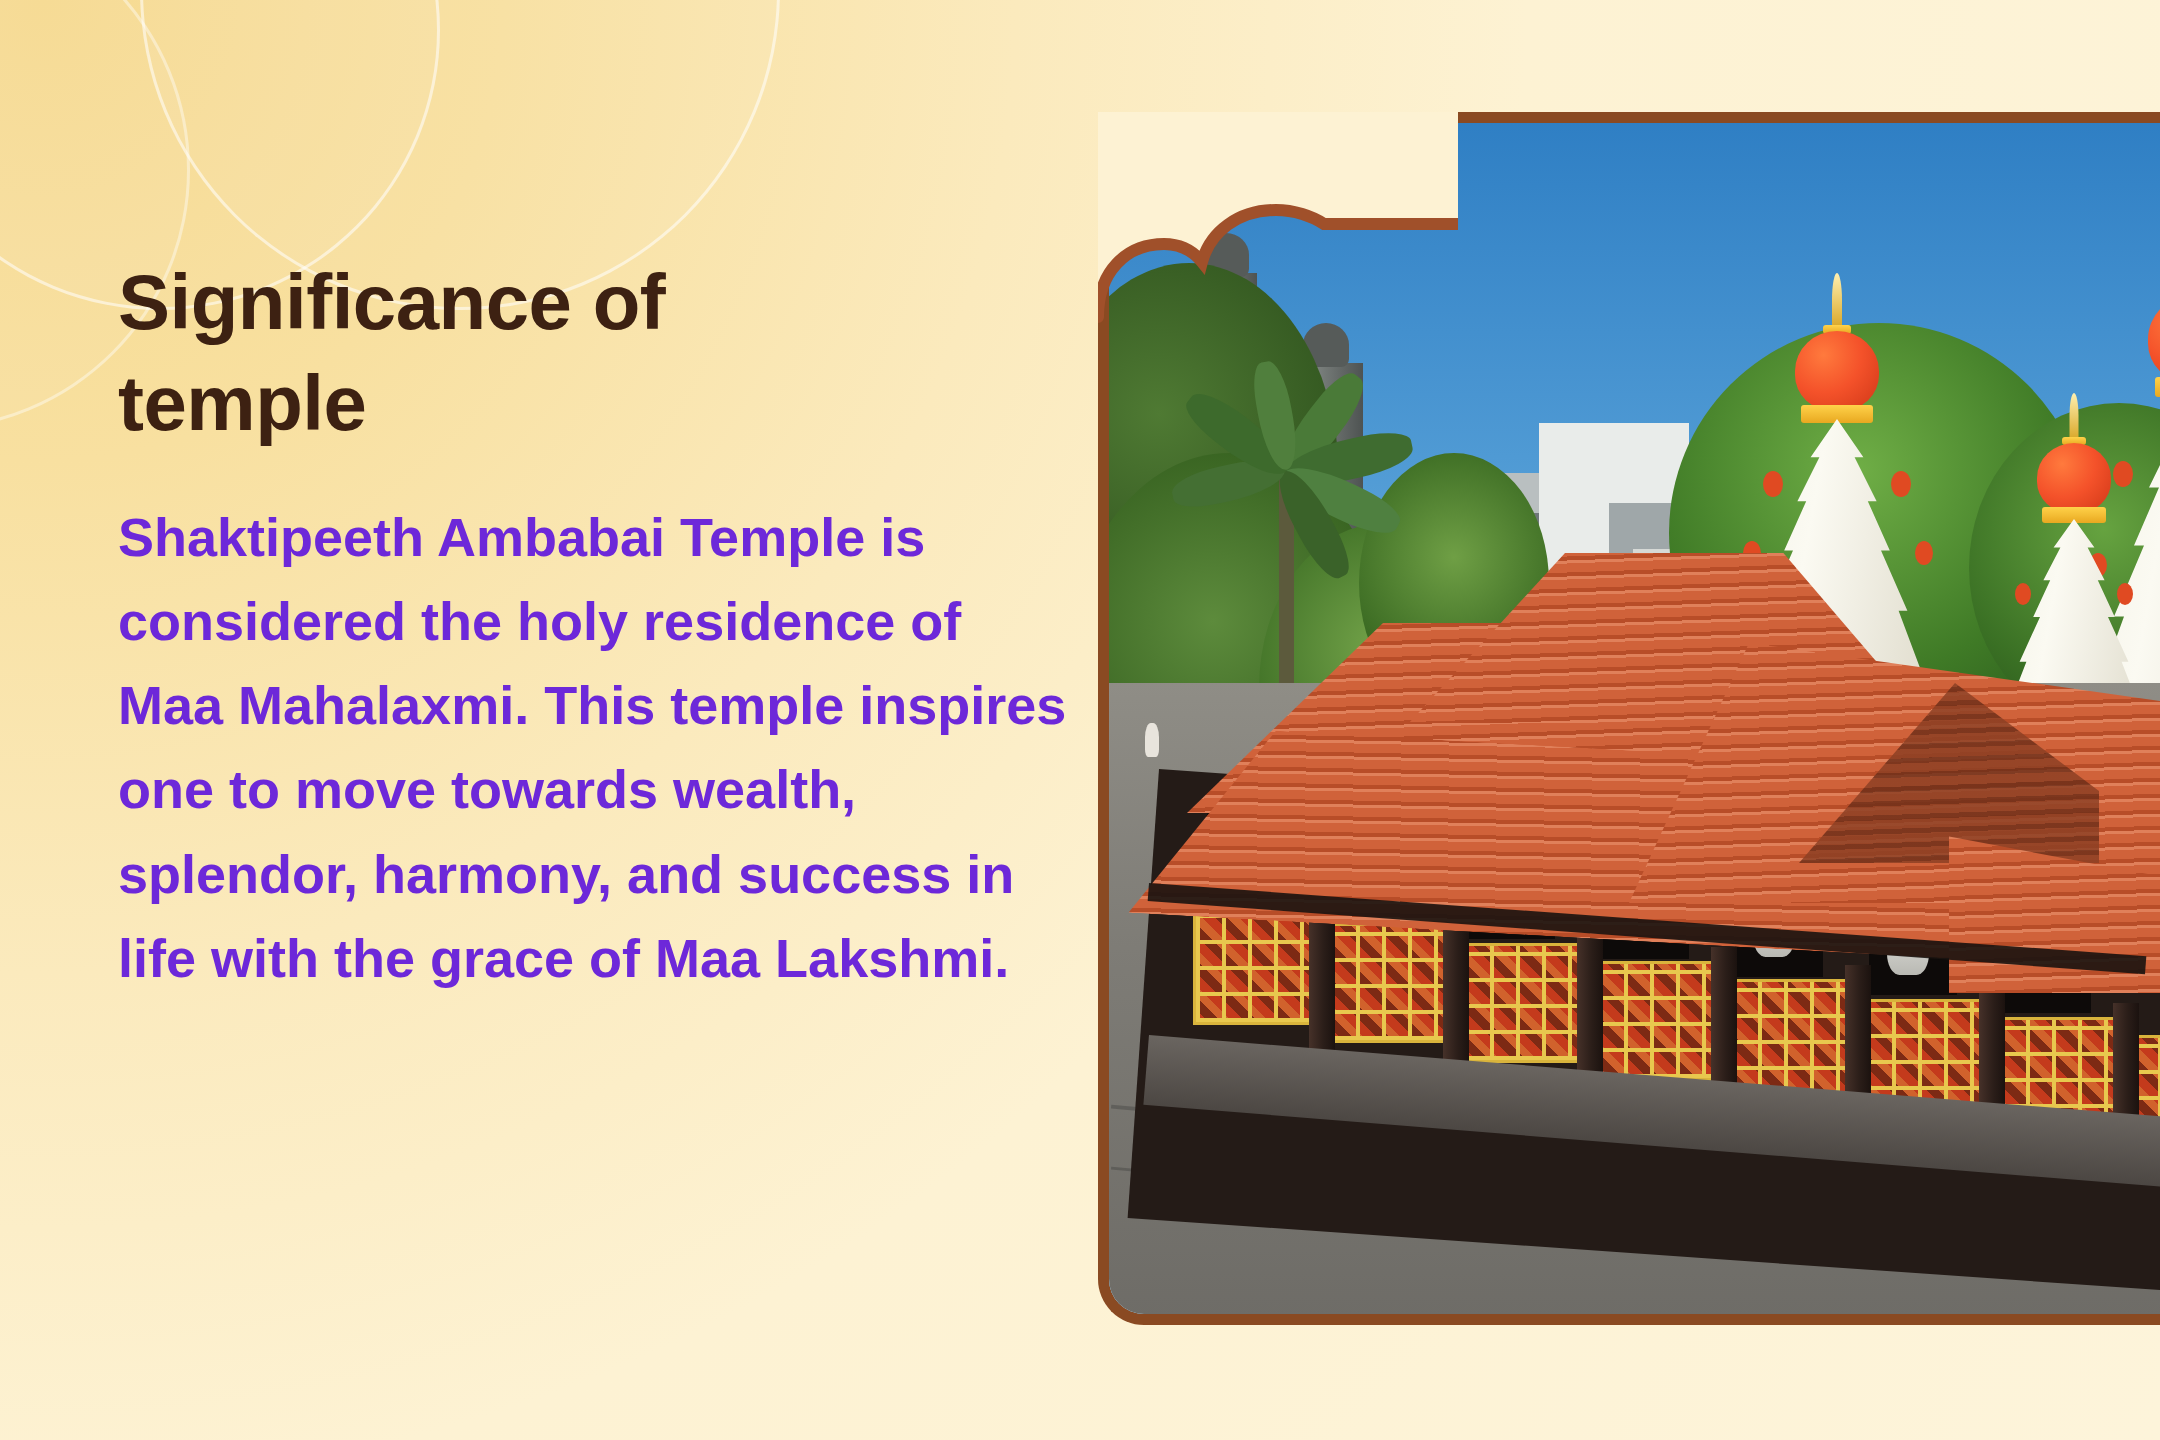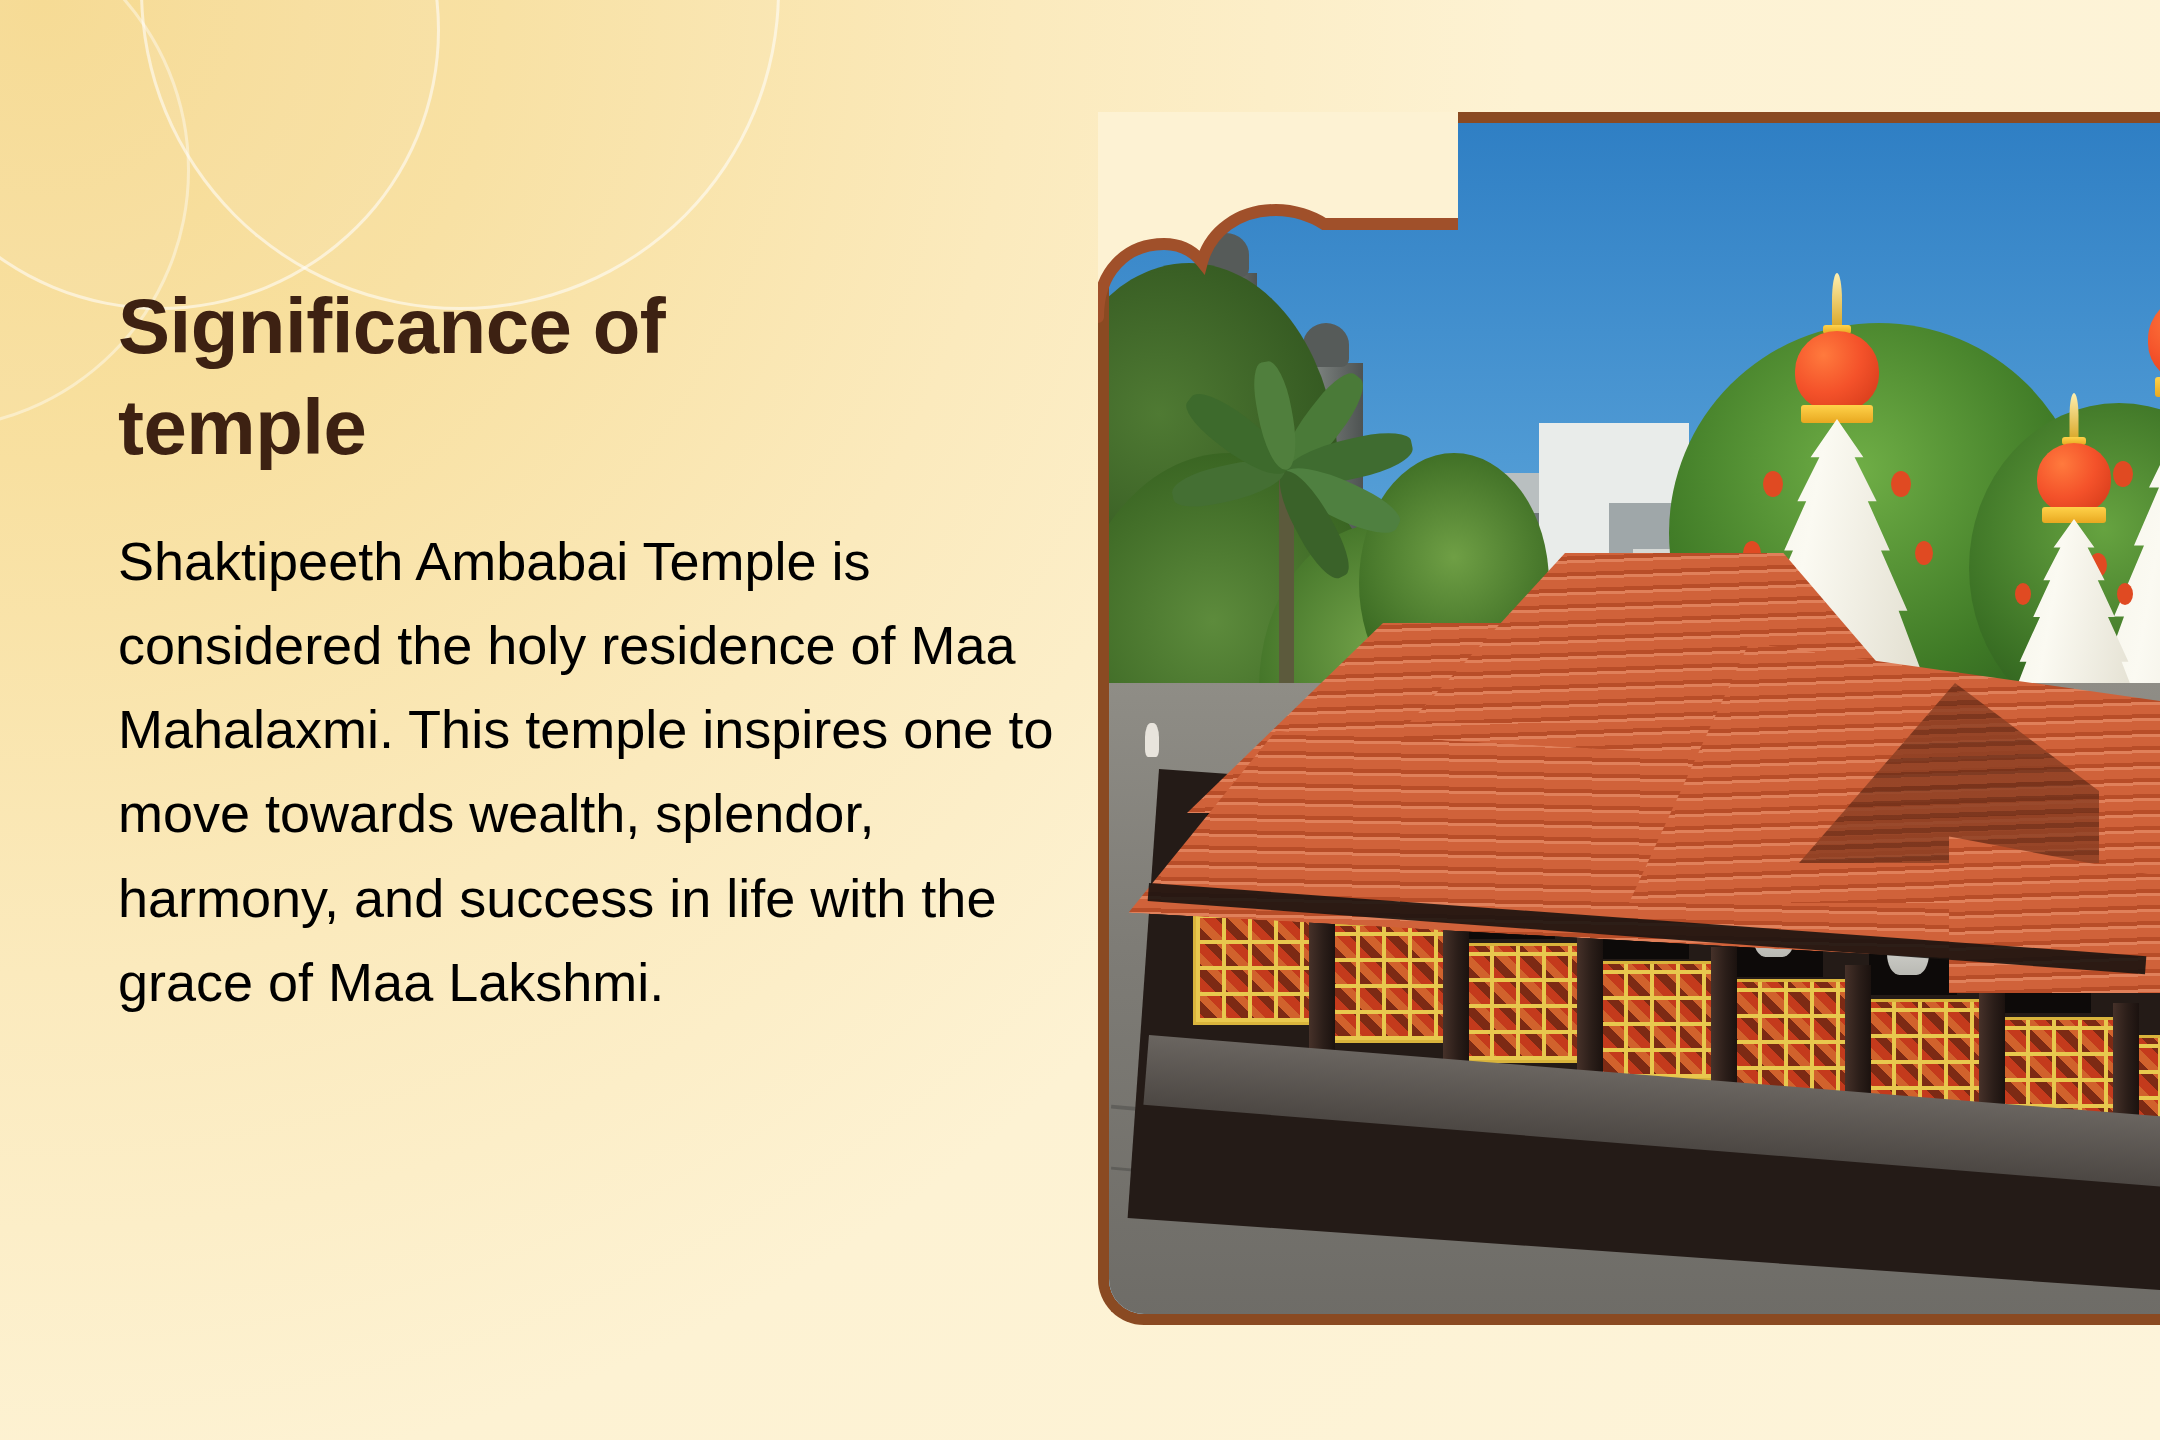--- a/index.html
+++ b/index.html
@@ -25,36 +25,35 @@
   }
   .bgc.c1{ left:-120px; top:-250px; width:560px; height:560px; }
   .bgc.c2{ left:140px; top:-330px; width:640px; height:640px; }
   .bgc.c3{ left:-330px; top:-90px; width:520px; height:520px; border-color:rgba(255,255,255,.40); }
 
   
   #text-col{
     position:absolute;
     left:118px; top:252px;
     width:960px;
-    margin-top:24px;
   }
   #page-title{
     font-size:78px;
     font-weight:700;
     line-height:1.30;
     letter-spacing:-0.5px;
     color:#3d2112;
     margin-bottom:40px;
     max-width:700px;
   }
   #body-copy{
     font-size:54px;
-    font-weight:400;
+    font-weight:700;
     line-height:1.56;
-    color:#000000;
+    color:#6d28d9;
     max-width:960px;
   }
 
   
   #photo-frame{
     position:absolute;
     left:1098px; top:112px;
     width:1110px; height:1213px;
     border:11px solid #8a4a22;
     border-right:none;

